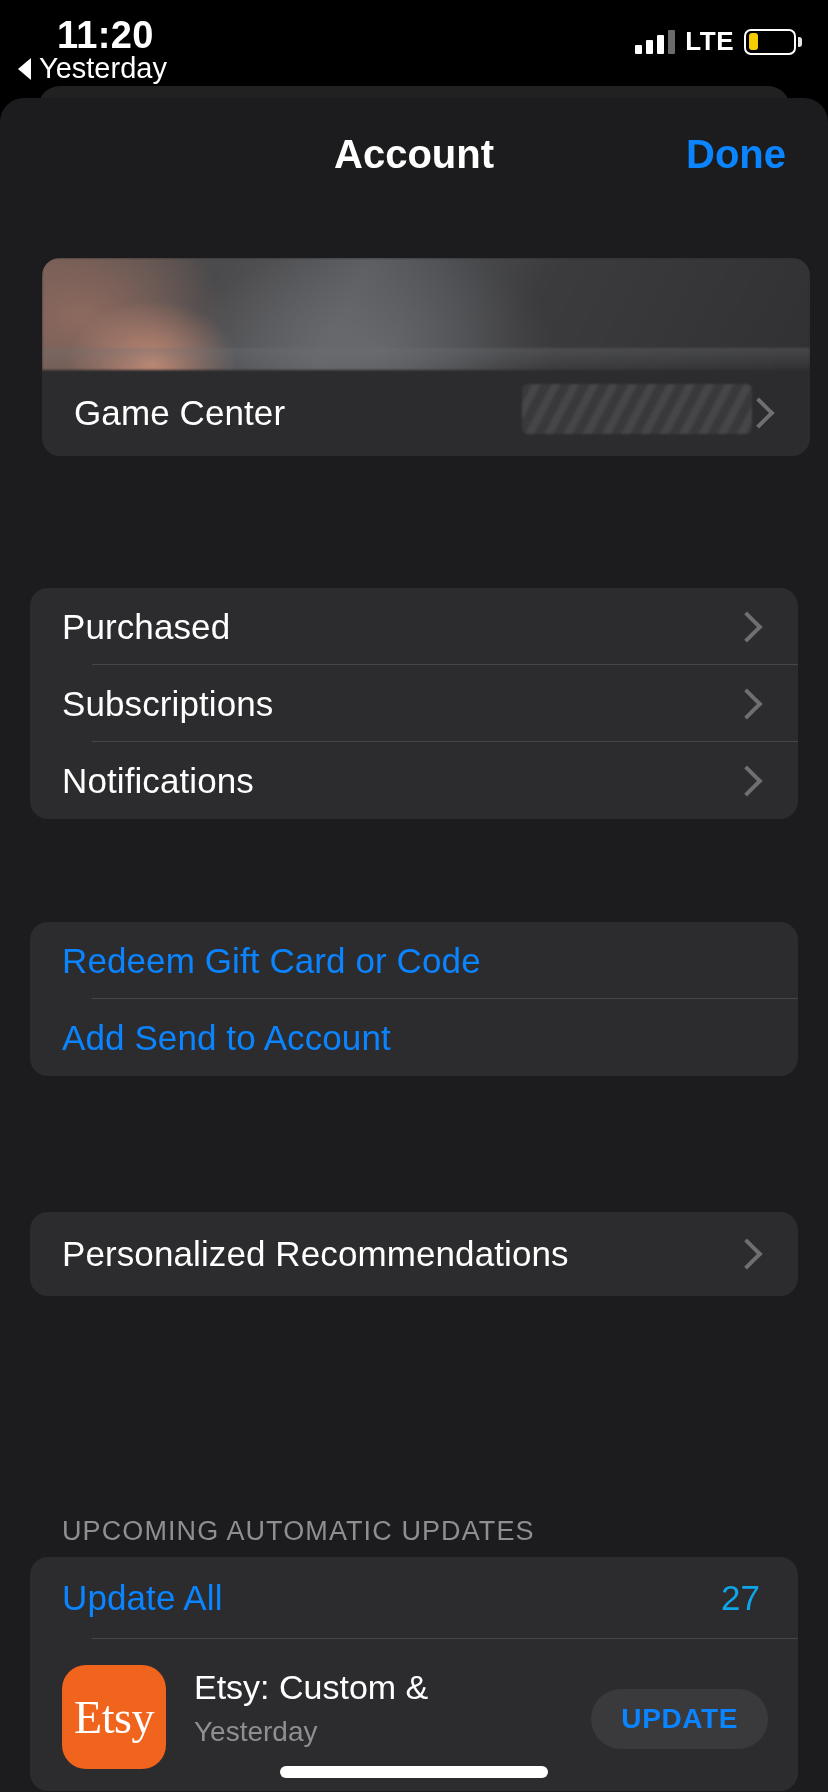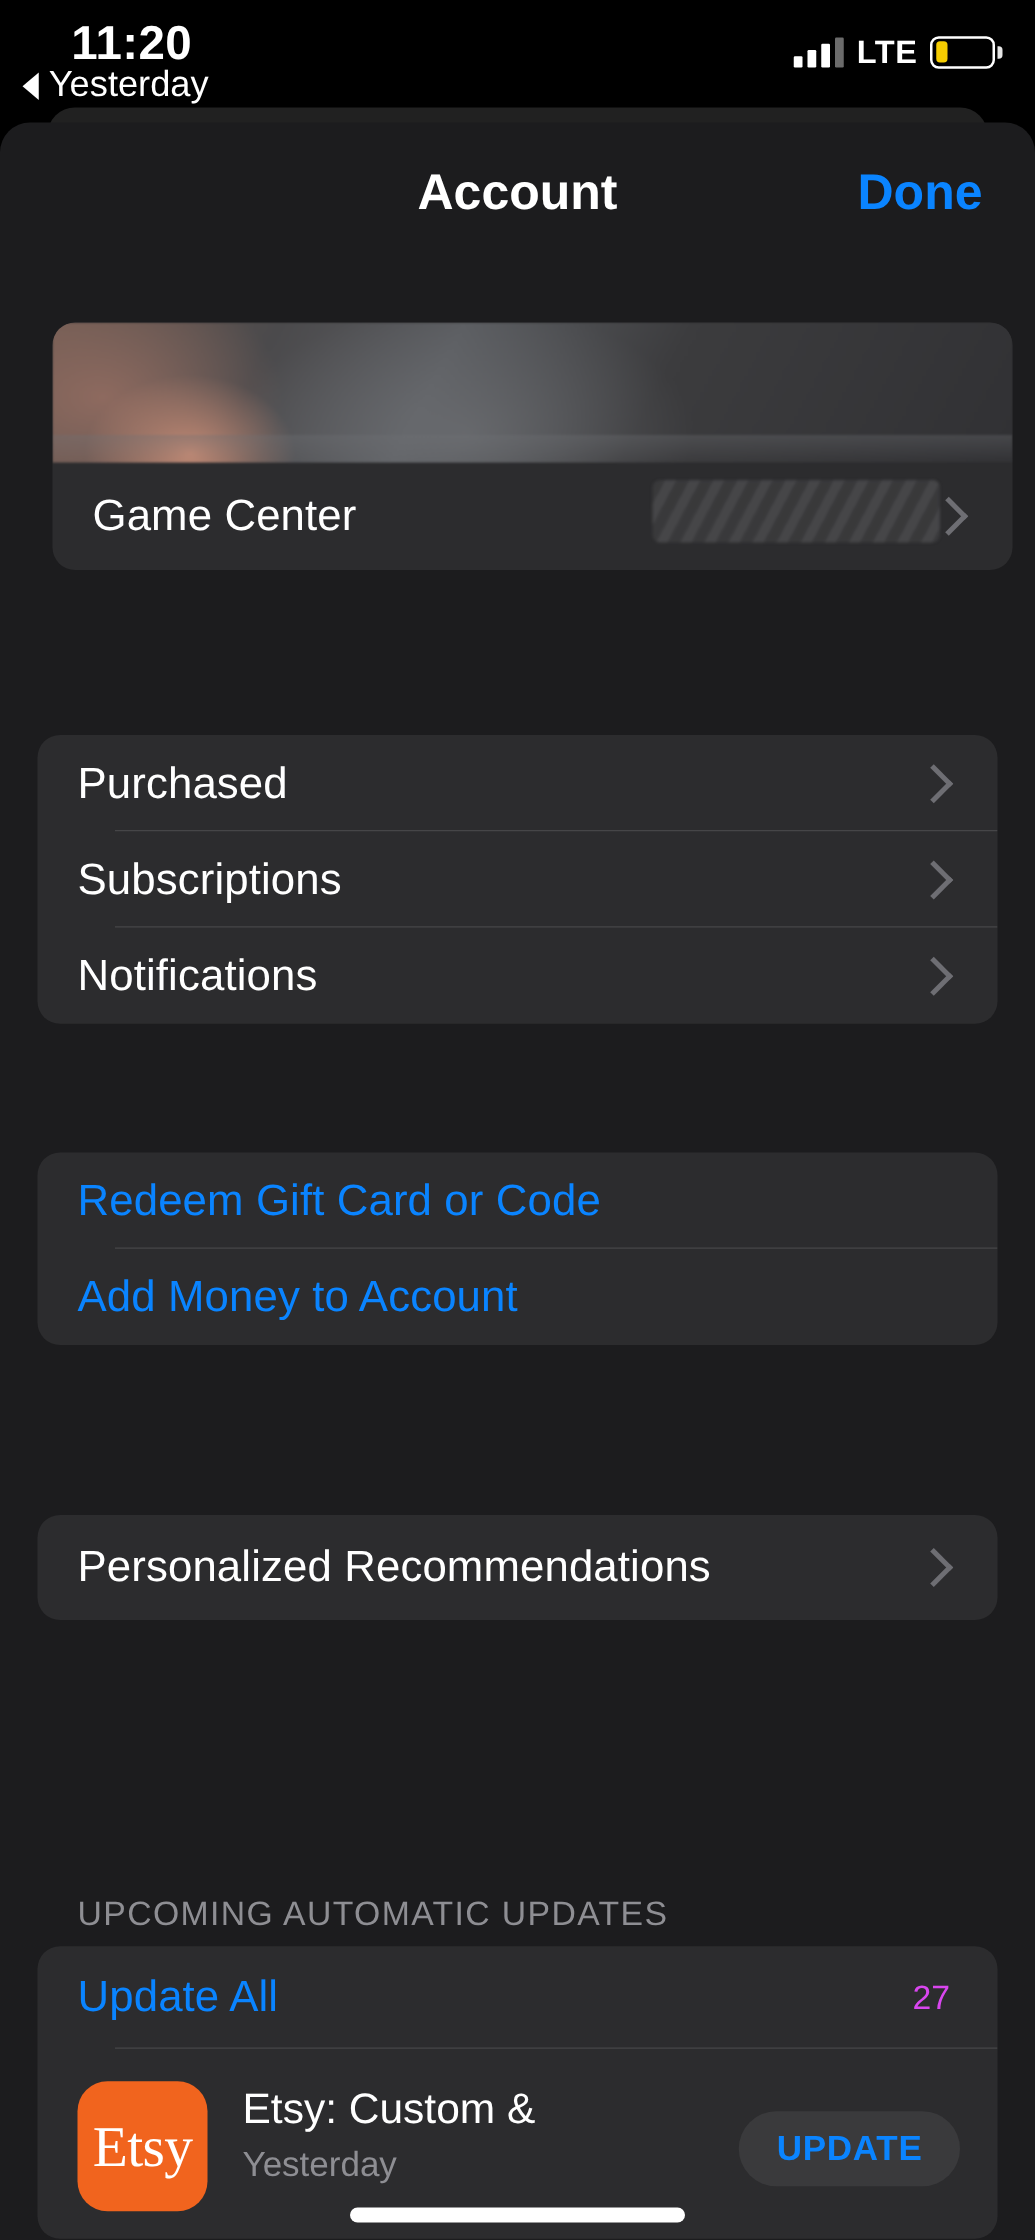--- a/index.html
+++ b/index.html
@@ -89,21 +89,21 @@
   .card {
     position:absolute; left:30px; width:768px;
     background:#2c2c2e; border-radius:18px; overflow:hidden;
   }
   .row {
     position:relative; display:flex; align-items:center;
     padding:0 34px 0 32px; height:77px;
   }
   .row .label { font-size:35px; color:#fff; flex:1; letter-spacing:.1px; }
   .row .label.link { color:#0a84ff; }
-  .row .value { font-size:27px; color:#d946ef; margin-right:4px; }
+  .row .value { font-size:35px; color:#0ea5e9; margin-right:4px; }
   .sep {
     position:absolute; left:62px; right:0; bottom:0; height:1px;
     background:#464648;
   }
   .chev {
     width:22px; height:22px;
     border-top:4px solid #6e6e73; border-right:4px solid #6e6e73;
     transform:rotate(45deg); margin-right:6px;
   }
 
@@ -230,21 +230,21 @@
           <span class="chev"></span>
         </div>
       </div>
 
       <div class="card" style="top:712px;">
         <div class="row">
           <span class="label link">Redeem Gift Card or Code</span>
           <span class="sep"></span>
         </div>
         <div class="row">
-          <span class="label link">Add Money to Account</span>
+          <span class="label link">Add Send to Account</span>
         </div>
       </div>
 
       <div class="card" style="top:1002px;">
         <div class="row" style="height:84px;">
           <span class="label">Personalized Recommendations</span>
           <span class="chev"></span>
         </div>
       </div>
 

